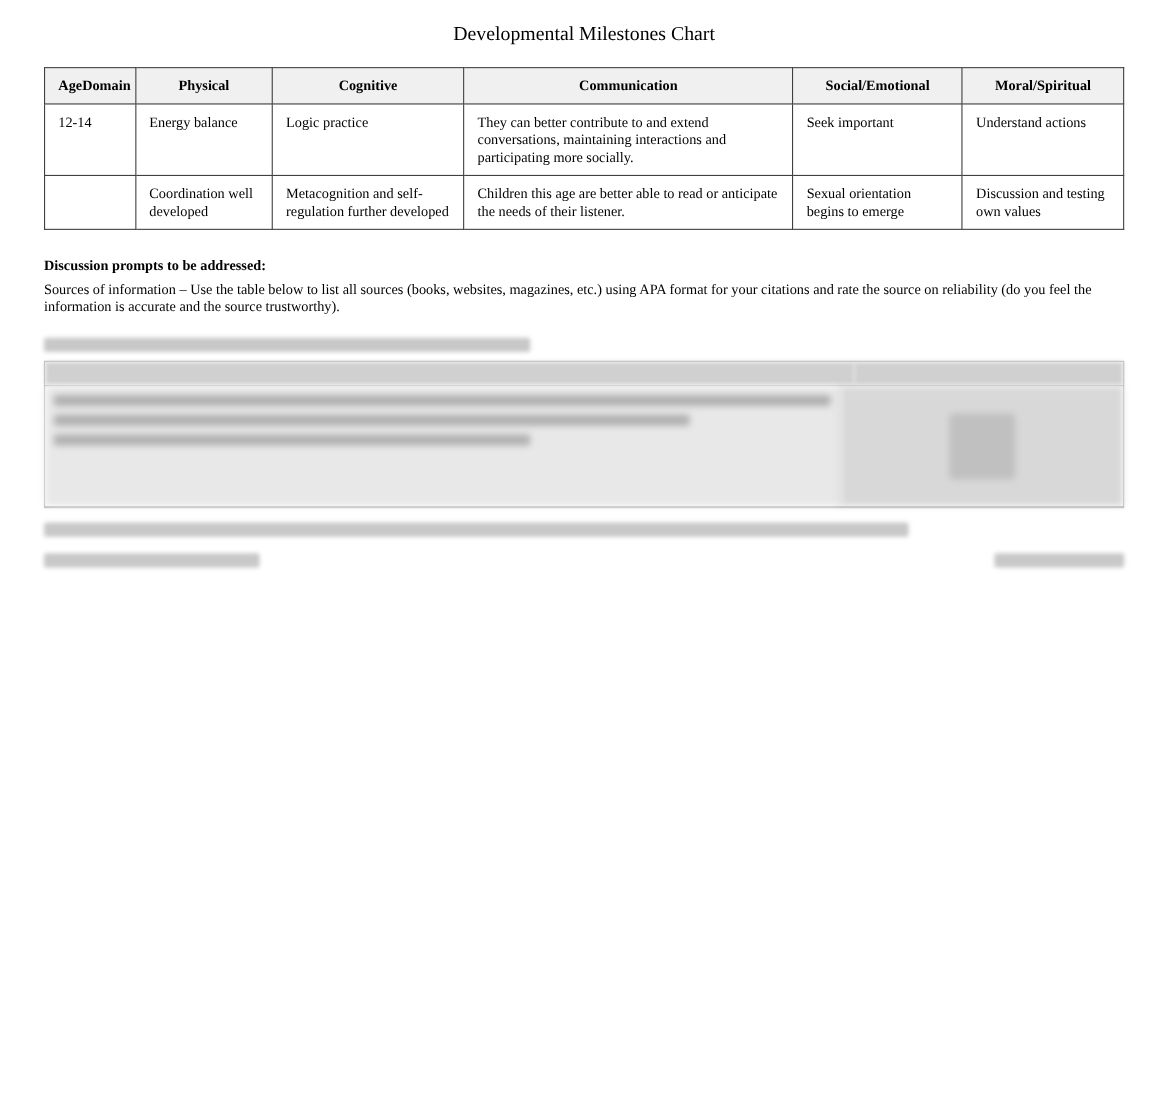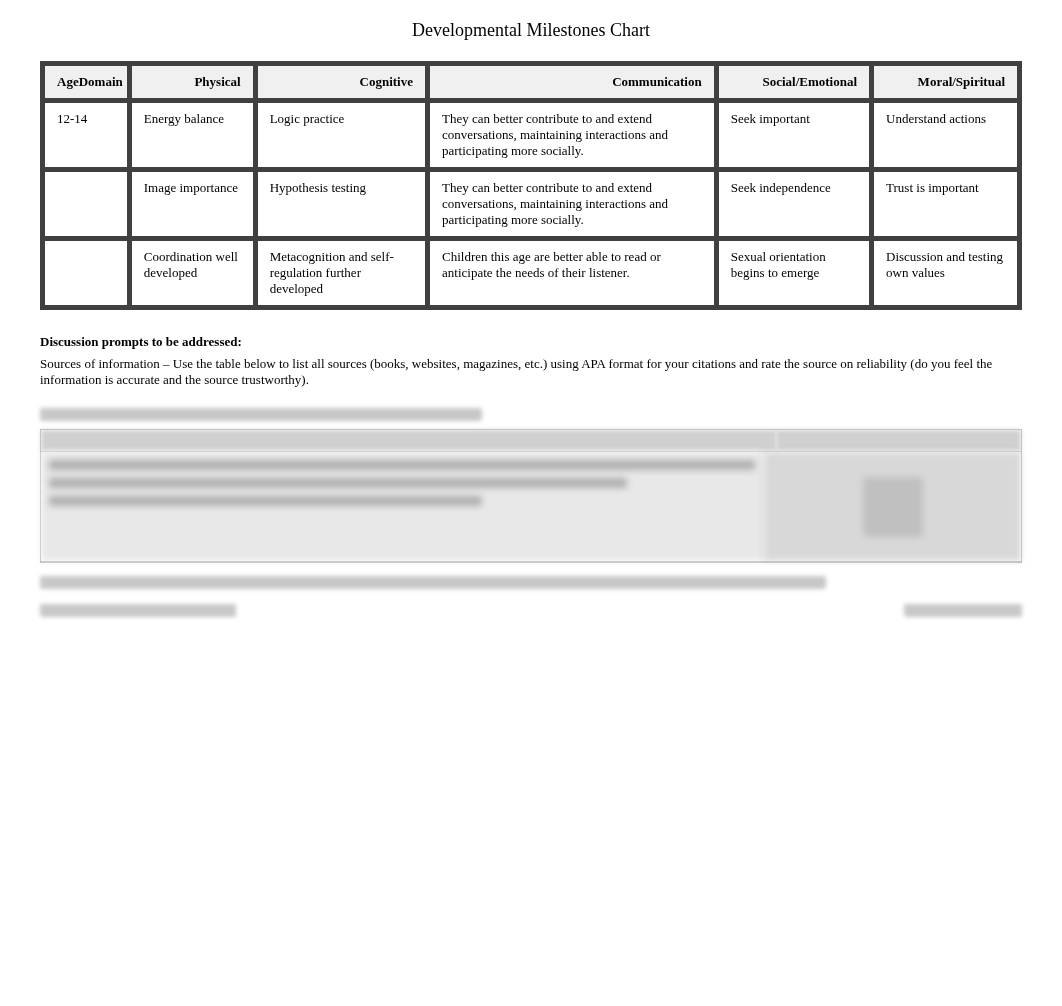--- a/index.html
+++ b/index.html
@@ -25,29 +25,29 @@
       margin-bottom: 20px;
       font-weight: normal;
     }
     .milestones-table {
       width: 100%;
       border-collapse: collapse;
       border: 1px solid #ccc;
     }
     .milestones-table th,
     .milestones-table td {
-      border: 5px solid #404040;
+      border: 1px solid #404040;
       padding: 8px 12px;
       vertical-align: top;
       font-size: 13px;
     }
     .milestones-table th {
       background: #f0f0f0;
       font-weight: bold;
-      text-align: right;
+      text-align: center;
     }
     .milestones-table td.age-col {
       font-size: 13px;
       vertical-align: top;
     }
     .header-row th:first-child {
       text-align: right;
       padding-right: 4px;
     }
     .discussion-section {
@@ -103,28 +103,20 @@
 
       <tr>
         <td class="age-col">12-14</td>
         <td>Energy balance</td>
         <td>Logic practice</td>
         <td>They can better contribute to and extend conversations, maintaining interactions and participating more socially.</td>
         <td>Seek important</td>
         <td>Understand actions</td>
       </tr>
 
-      <tr>
-        <td class="age-col"></td>
-        <td>Image importance</td>
-        <td>Hypothesis testing</td>
-        <td>They can better contribute to and extend conversations, maintaining interactions and participating more socially.</td>
-        <td>Seek independence</td>
-        <td>Trust is important</td>
-      </tr>
 
       <tr>
         <td class="age-col"></td>
         <td>Coordination well developed</td>
         <td>Metacognition and self-regulation further developed</td>
         <td>Children this age are better able to read or anticipate the needs of their listener.</td>
         <td>Sexual orientation begins to emerge</td>
         <td>Discussion and testing own values</td>
       </tr>
     </tbody>

